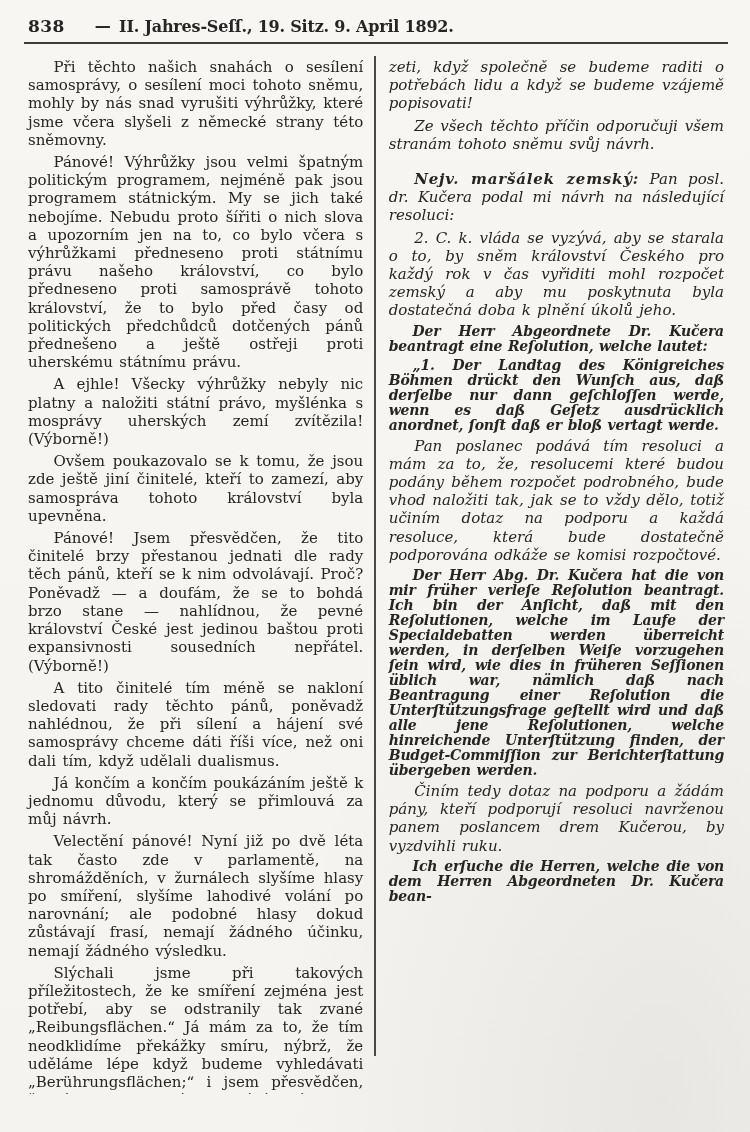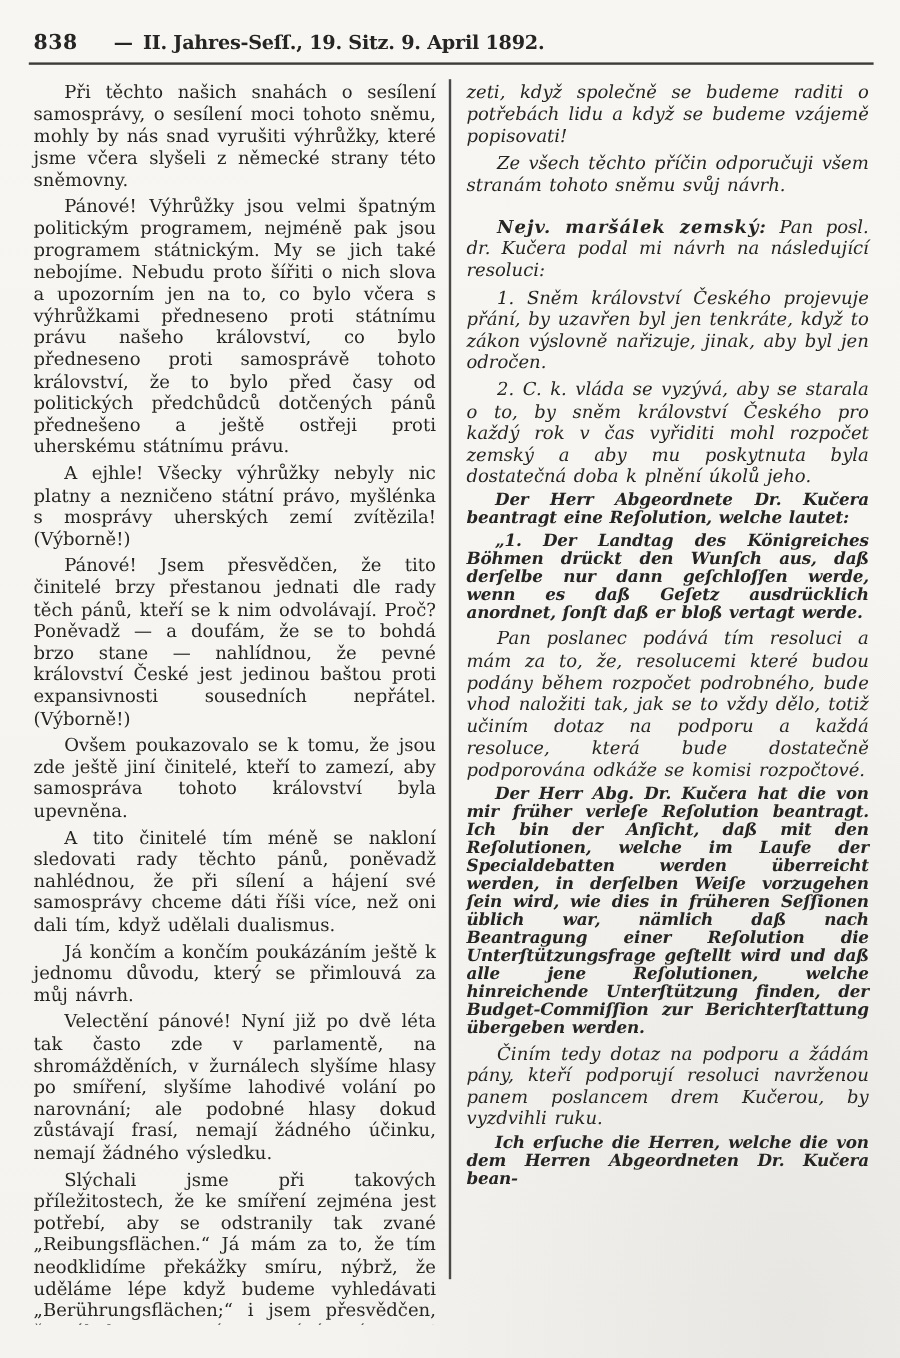--- a/index.html
+++ b/index.html
@@ -8,21 +8,21 @@
     width: 750px;
     height: 1132px;
     overflow: hidden;
     background: #f6f5f2;
   }
   .page {
     position: relative;
     width: 750px;
     height: 1132px;
     box-sizing: border-box;
-    padding: 24px 22px 0 24px;
+    padding: 14px 22px 0 24px;
     background:
       radial-gradient(ellipse at 88% 97%, rgba(120,120,115,0.10), rgba(0,0,0,0) 40%),
       linear-gradient(#f7f6f3, #f4f3ef);
     color: #262523;
     font-family: "DejaVu Serif", "Liberation Serif", serif;
   }
   .hdr {
     display: flex;
     align-items: baseline;
     font-size: 16px;
@@ -79,36 +79,35 @@
     <span class="pgnum">838</span>
     <span class="sep">—</span>
     <span class="fraktur">II. Jahres-Seſſ., 19. Sitz. 9. April 1892.</span>
   </div>
 
   <div class="columns">
 
     <div class="col left">
       <p>Při těchto našich snahách o sesílení samosprávy, o sesílení moci tohoto sněmu, mohly by nás snad vyrušiti výhrůžky, které jsme včera slyšeli z německé strany této sněmovny.</p>
       <p>Pánové! Výhrůžky jsou velmi špatným politickým programem, nejméně pak jsou programem státnickým. My se jich také nebojíme. Nebudu proto šířiti o nich slova a upozorním jen na to, co bylo včera s výhrůžkami předneseno proti státnímu právu našeho království, co bylo předneseno proti samosprávě tohoto království, že to bylo před časy od politických předchůdců dotčených pánů přednešeno a ještě ostřeji proti uherskému státnímu právu.</p>
-      <p>A ejhle! Všecky výhrůžky nebyly nic platny a nezničeno státní právo, myšlénka s mosprávy uherských zemí zvítězila! (Výborně!)</p>
+      <p>A ejhle! Všecky výhrůžky nebyly nic platny a naložiti státní právo, myšlénka s mosprávy uherských zemí zvítězila! (Výborně!)</p>
+      <p>Ovšem poukazovalo se k tomu, že jsou zde ještě jiní činitelé, kteří to zamezí, aby samospráva tohoto království byla upevněna.</p>
       <p>Pánové! Jsem přesvědčen, že tito činitelé brzy přestanou jednati dle rady těch pánů, kteří se k nim odvolávají. Proč? Poněvadž — a doufám, že se to bohdá brzo stane — nahlídnou, že pevné království České jest jedinou baštou proti expansivnosti sousedních nepřátel. (Výborně!)</p>
-      <p>Ovšem poukazovalo se k tomu, že jsou zde ještě jiní činitelé, kteří to zamezí, aby samospráva tohoto království byla upevněna.</p>
       <p>A tito činitelé tím méně se nakloní sledovati rady těchto pánů, poněvadž nahlédnou, že při sílení a hájení své samosprávy chceme dáti říši více, než oni dali tím, když udělali dualismus.</p>
       <p>Já končím a končím poukázáním ještě k jednomu důvodu, který se přimlouvá za můj návrh.</p>
       <p>Velectění pánové! Nyní již po dvě léta tak často zde v parlamentě, na shromážděních, v žurnálech slyšíme hlasy po smíření, slyšíme lahodivé volání po narovnání; ale podobné hlasy dokud zůstávají frasí, nemají žádného účinku, nemají žádného výsledku.</p>
       <p>Slýchali jsme při takových příležitostech, že ke smíření zejména jest potřebí, aby se odstranily tak zvané „Reibungsflächen.“ Já mám za to, že tím neodklidíme překážky smíru, nýbrž, že uděláme lépe když budeme vyhledávati „Berührungsflächen;“ i jsem přesvědčen, že nálada pro pravé vyrovnání v této zemi bude daleko jiná, když se častěji budeme schá-</p>
     </div>
 
     <div class="divider"></div>
 
     <div class="col right">
       <p class="noindent">zeti, když společně se budeme raditi o potřebách lidu a když se budeme vzájemě popisovati!</p>
       <p>Ze všech těchto příčin odporučuji všem stranám tohoto sněmu svůj návrh.</p>
       <p class="speaker"><span class="bold">Nejv. maršálek zemský:</span> <span>Pan posl. dr. Kučera podal mi návrh na následující resoluci:</span></p>
-      <p>1. Sněm království Českého projevuje přání, by uzavřen byl jen tenkráte, když to zákon výslovně nařizuje, jinak, aby byl jen odročen.</p>
       <p>2. C. k. vláda se vyzývá, aby se starala o to, by sněm království Českého pro každý rok v čas vyřiditi mohl rozpočet zemský a aby mu poskytnuta byla dostatečná doba k plnění úkolů jeho.</p>
       <p class="frak fraktur">Der Herr Abgeordnete Dr. Kučera beantragt eine Reſolution, welche lautet:</p>
       <p class="frak fraktur">„1. Der Landtag des Königreiches Böhmen drückt den Wunſch aus, daß derſelbe nur dann geſchloſſen werde, wenn es daß Geſetz ausdrücklich anordnet, ſonſt daß er bloß vertagt werde.</p>
       <p>Pan poslanec podává tím resoluci a mám za to, že, resolucemi které budou podány během rozpočet podrobného, bude vhod naložiti tak, jak se to vždy dělo, totiž učiním dotaz na podporu a každá resoluce, která bude dostatečně podporována odkáže se komisi rozpočtové.</p>
       <p class="frak fraktur">Der Herr Abg. Dr. Kučera hat die von mir früher verleſe Reſolution beantragt. Ich bin der Anſicht, daß mit den Reſolutionen, welche im Laufe der Specialdebatten werden überreicht werden, in derſelben Weiſe vorzugehen ſein wird, wie dies in früheren Seſſionen üblich war, nämlich daß nach Beantragung einer Reſolution die Unterſtützungsfrage geſtellt wird und daß alle jene Reſolutionen, welche hinreichende Unterſtützung finden, der Budget-Commiſſion zur Berichterſtattung übergeben werden.</p>
       <p>Činím tedy dotaz na podporu a žádám pány, kteří podporují resoluci navrženou panem poslancem drem Kučerou, by vyzdvihli ruku.</p>
       <p class="frak fraktur">Ich erſuche die Herren, welche die von dem Herren Abgeordneten Dr. Kučera bean-</p>
     </div>
 
   </div>

